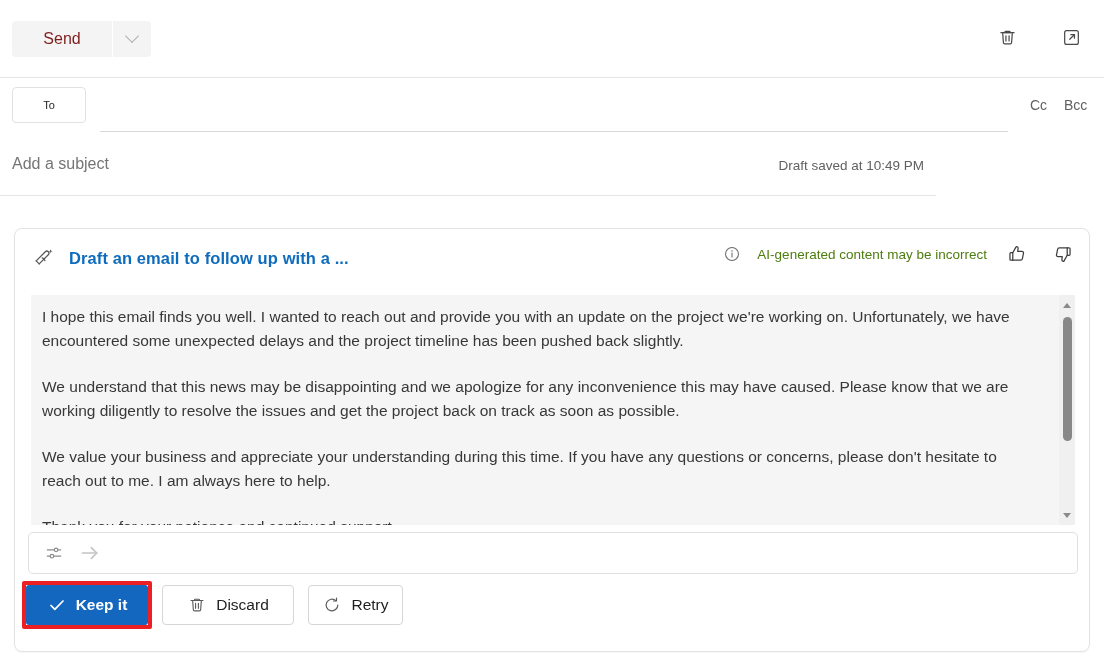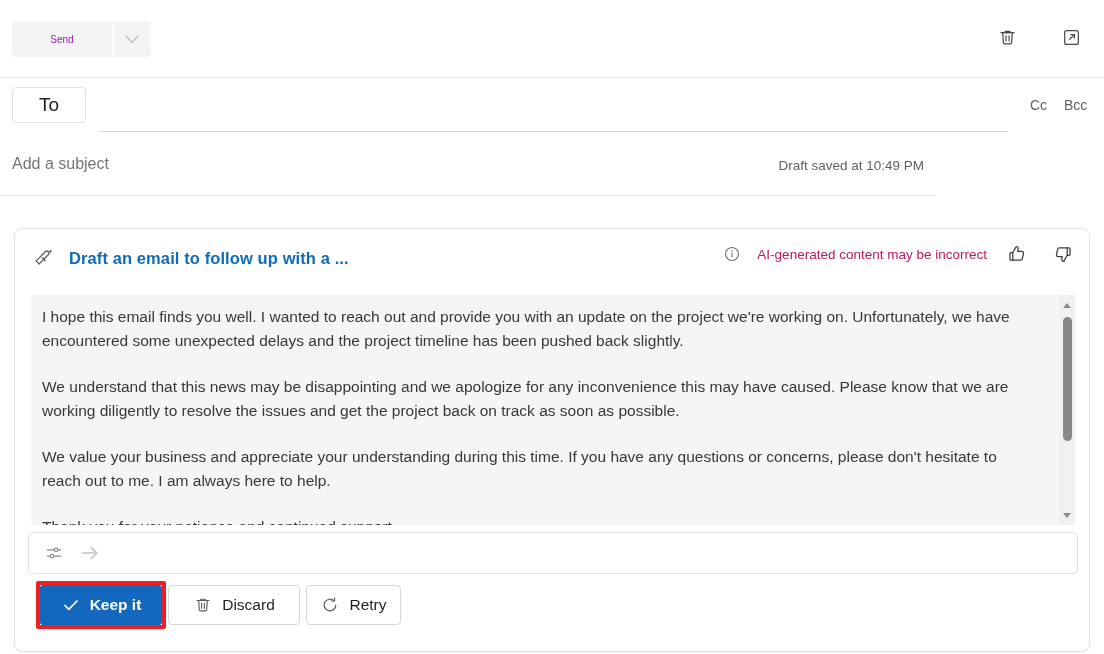--- a/index.html
+++ b/index.html
@@ -25,22 +25,22 @@
     left: 12px; top: 21px;
     height: 36px;
     display: flex;
     align-items: stretch;
   }
   .send-btn {
     width: 100px;
     background: #f4f4f4;
     border: none;
     border-radius: 4px 0 0 4px;
-    color: #a21caf;
-    font-size: 10px;
+    color: #7f1d1d;
+    font-size: 16px;
     font-family: "Liberation Sans", sans-serif;
     display: flex; align-items: center; justify-content: center;
     cursor: default;
   }
   .send-split {
     width: 38px;
     margin-left: 1px;
     background: #f4f4f4;
     border: none;
     border-radius: 0 4px 4px 0;
@@ -74,21 +74,21 @@
     width: 1104px; height: 58px;
     background: #ffffff;
   }
   .to-btn {
     position: absolute;
     left: 12px; top: 87px;
     width: 74px; height: 36px;
     border: 1px solid #e1e1e1;
     border-radius: 4px;
     background: #ffffff;
-    font-size: 19px;
+    font-size: 11px;
     color: #201f1e;
     font-family: "Liberation Sans", sans-serif;
     display: flex; align-items: center; justify-content: center;
     cursor: default;
   }
   .recipient-line {
     position: absolute;
     left: 100px; top: 131px;
     width: 908px; height: 1px;
     background: #d8d8d8;
@@ -159,21 +159,21 @@
     font-weight: bold;
     letter-spacing: 0.1px;
   }
   .card-header-right {
     position: absolute;
     right: 12px; top: 9px;
     display: flex; align-items: center; gap: 14px;
   }
   .ai-note {
     font-size: 13.5px;
-    color: #be185d;
+    color: #4d7c0f;
   }
   .info-icon-wrap {
     width: 22px; height: 22px;
     display: flex; align-items: center; justify-content: center;
   }
   .fb-btn {
     width: 32px; height: 32px;
     display: flex; align-items: center; justify-content: center;
     background: transparent; border: none;
     border-radius: 4px; cursor: default;
@@ -262,21 +262,21 @@
     width: 50px; height: 40px;
     background: transparent; border: none;
     display: flex; align-items: center; justify-content: center;
     cursor: default;
   }
 
   
   .actions {
     position: absolute;
     left: 26px; top: 585px;
-    display: flex; align-items: center; gap: 6px; margin-left: 14px;
+    display: flex; align-items: center; gap: 14px;
   }
   .keep-wrap {
     position: relative;
     padding: 0;
   }
   .highlight-box {
     position: absolute;
     left: -4px; top: -4px;
     width: 130px; height: 48px;
     border: 4px solid #ec2024;

